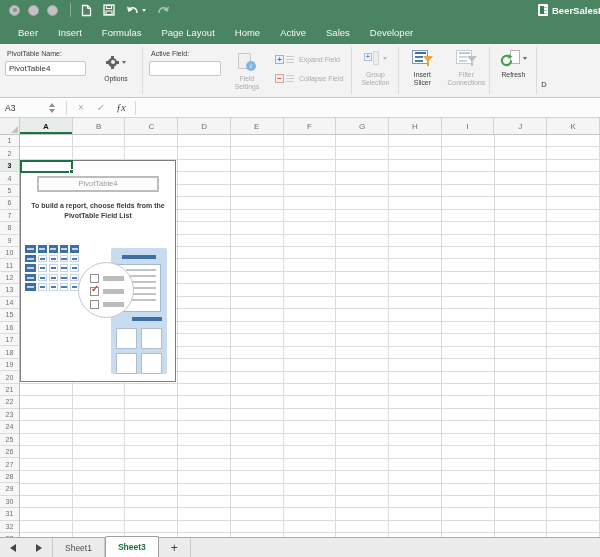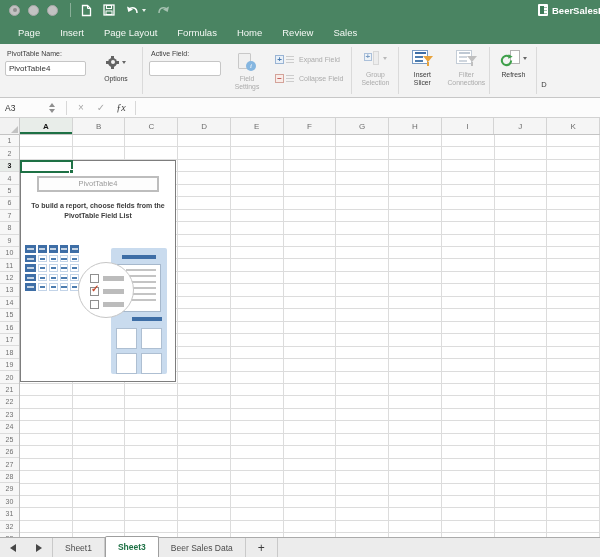--- a/index.html
+++ b/index.html
@@ -228,27 +228,28 @@
           </svg>
       </span>
     </div>
     <div class="doc-title">
       <span class="xl-icon"></span>
       <span>BeerSalesD</span>
     </div>
   </div>
 
   <div class="tabbar">
-      <div class="rtab">Page</div>
+      <div class="rtab">Beer</div>
       <div class="rtab">Insert</div>
+      <div class="rtab">Formulas</div>
       <div class="rtab">Page Layout</div>
-      <div class="rtab">Formulas</div>
       <div class="rtab">Home</div>
-      <div class="rtab">Review</div>
+      <div class="rtab">Active</div>
       <div class="rtab">Sales</div>
+      <div class="rtab">Developer</div>
     </div>
 
   <div class="ribbon">
     <div class="rg">
       <div class="col">
         <div class="rlbl">PivotTable Name:</div>
         <input class="rinput" value="PivotTable4" style="">
       </div>
       <div class="bigbtn en" style="margin-left:8px;">
         <div class="icon-row">
@@ -511,18 +512,17 @@
   <div class="sheetbar">
     <span class="nav">
         <i class="tri-l"></i>
       </span>
     <span class="nav">
         <i class="tri-r"></i>
       </span>
     <div class="stabs">
         <div class="stab">Sheet1</div>
         <div class="stab active">Sheet3</div>
-        <div class="stab">Beer Sales Data</div>
       </div>
     <div class="stab add">+</div>
   </div>
 
 </div>
 
 </body></html>

